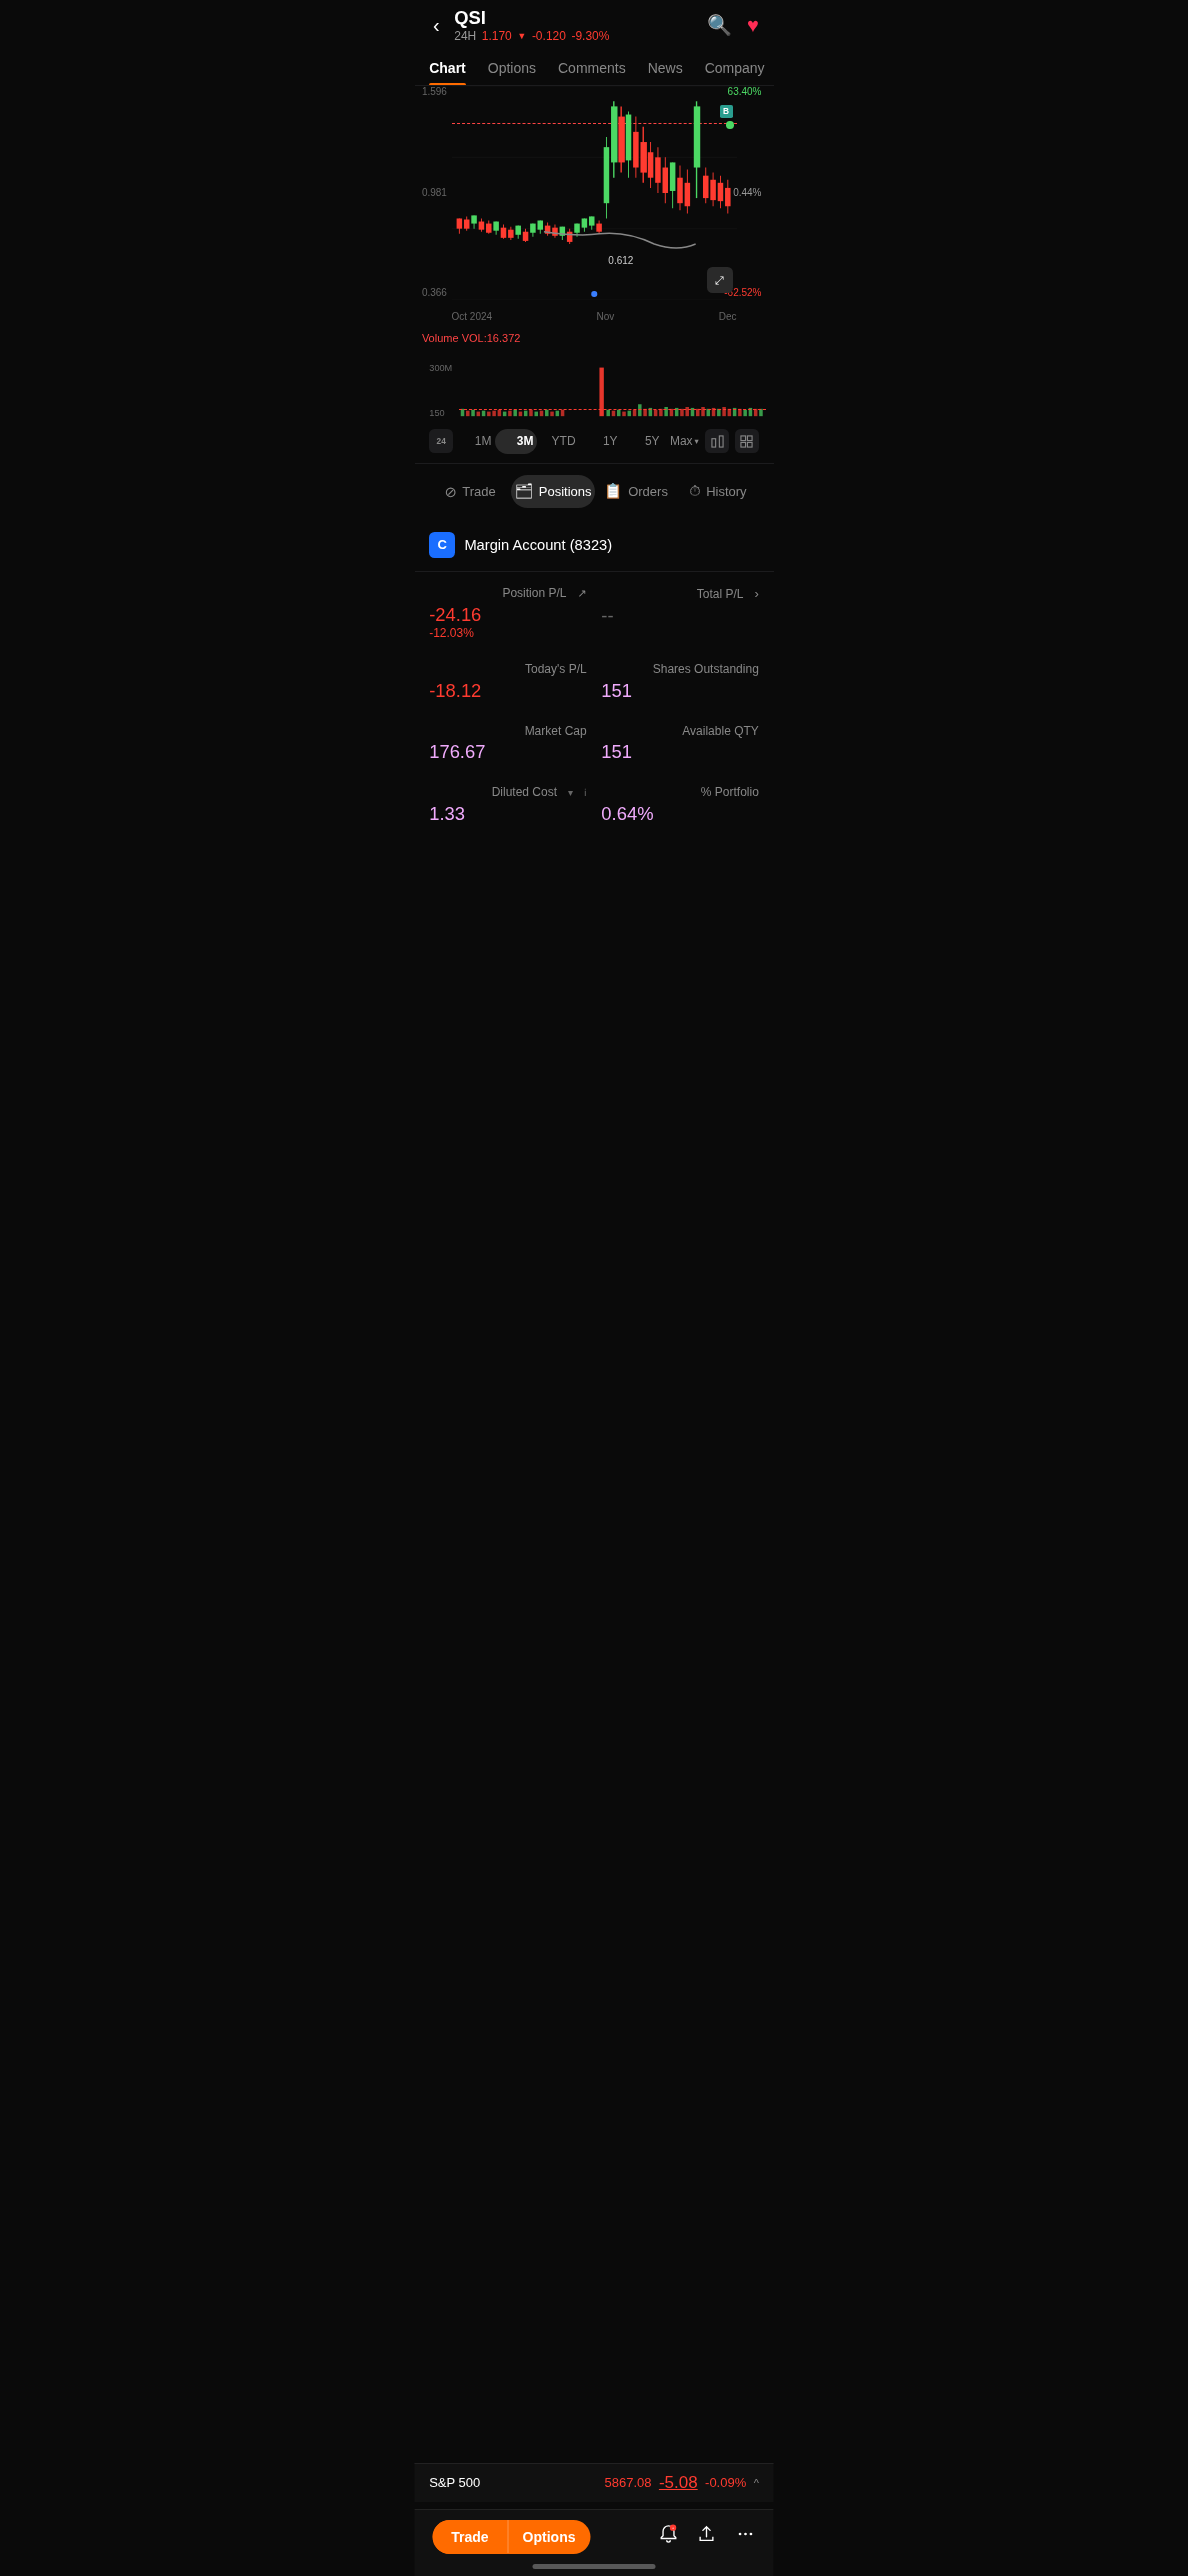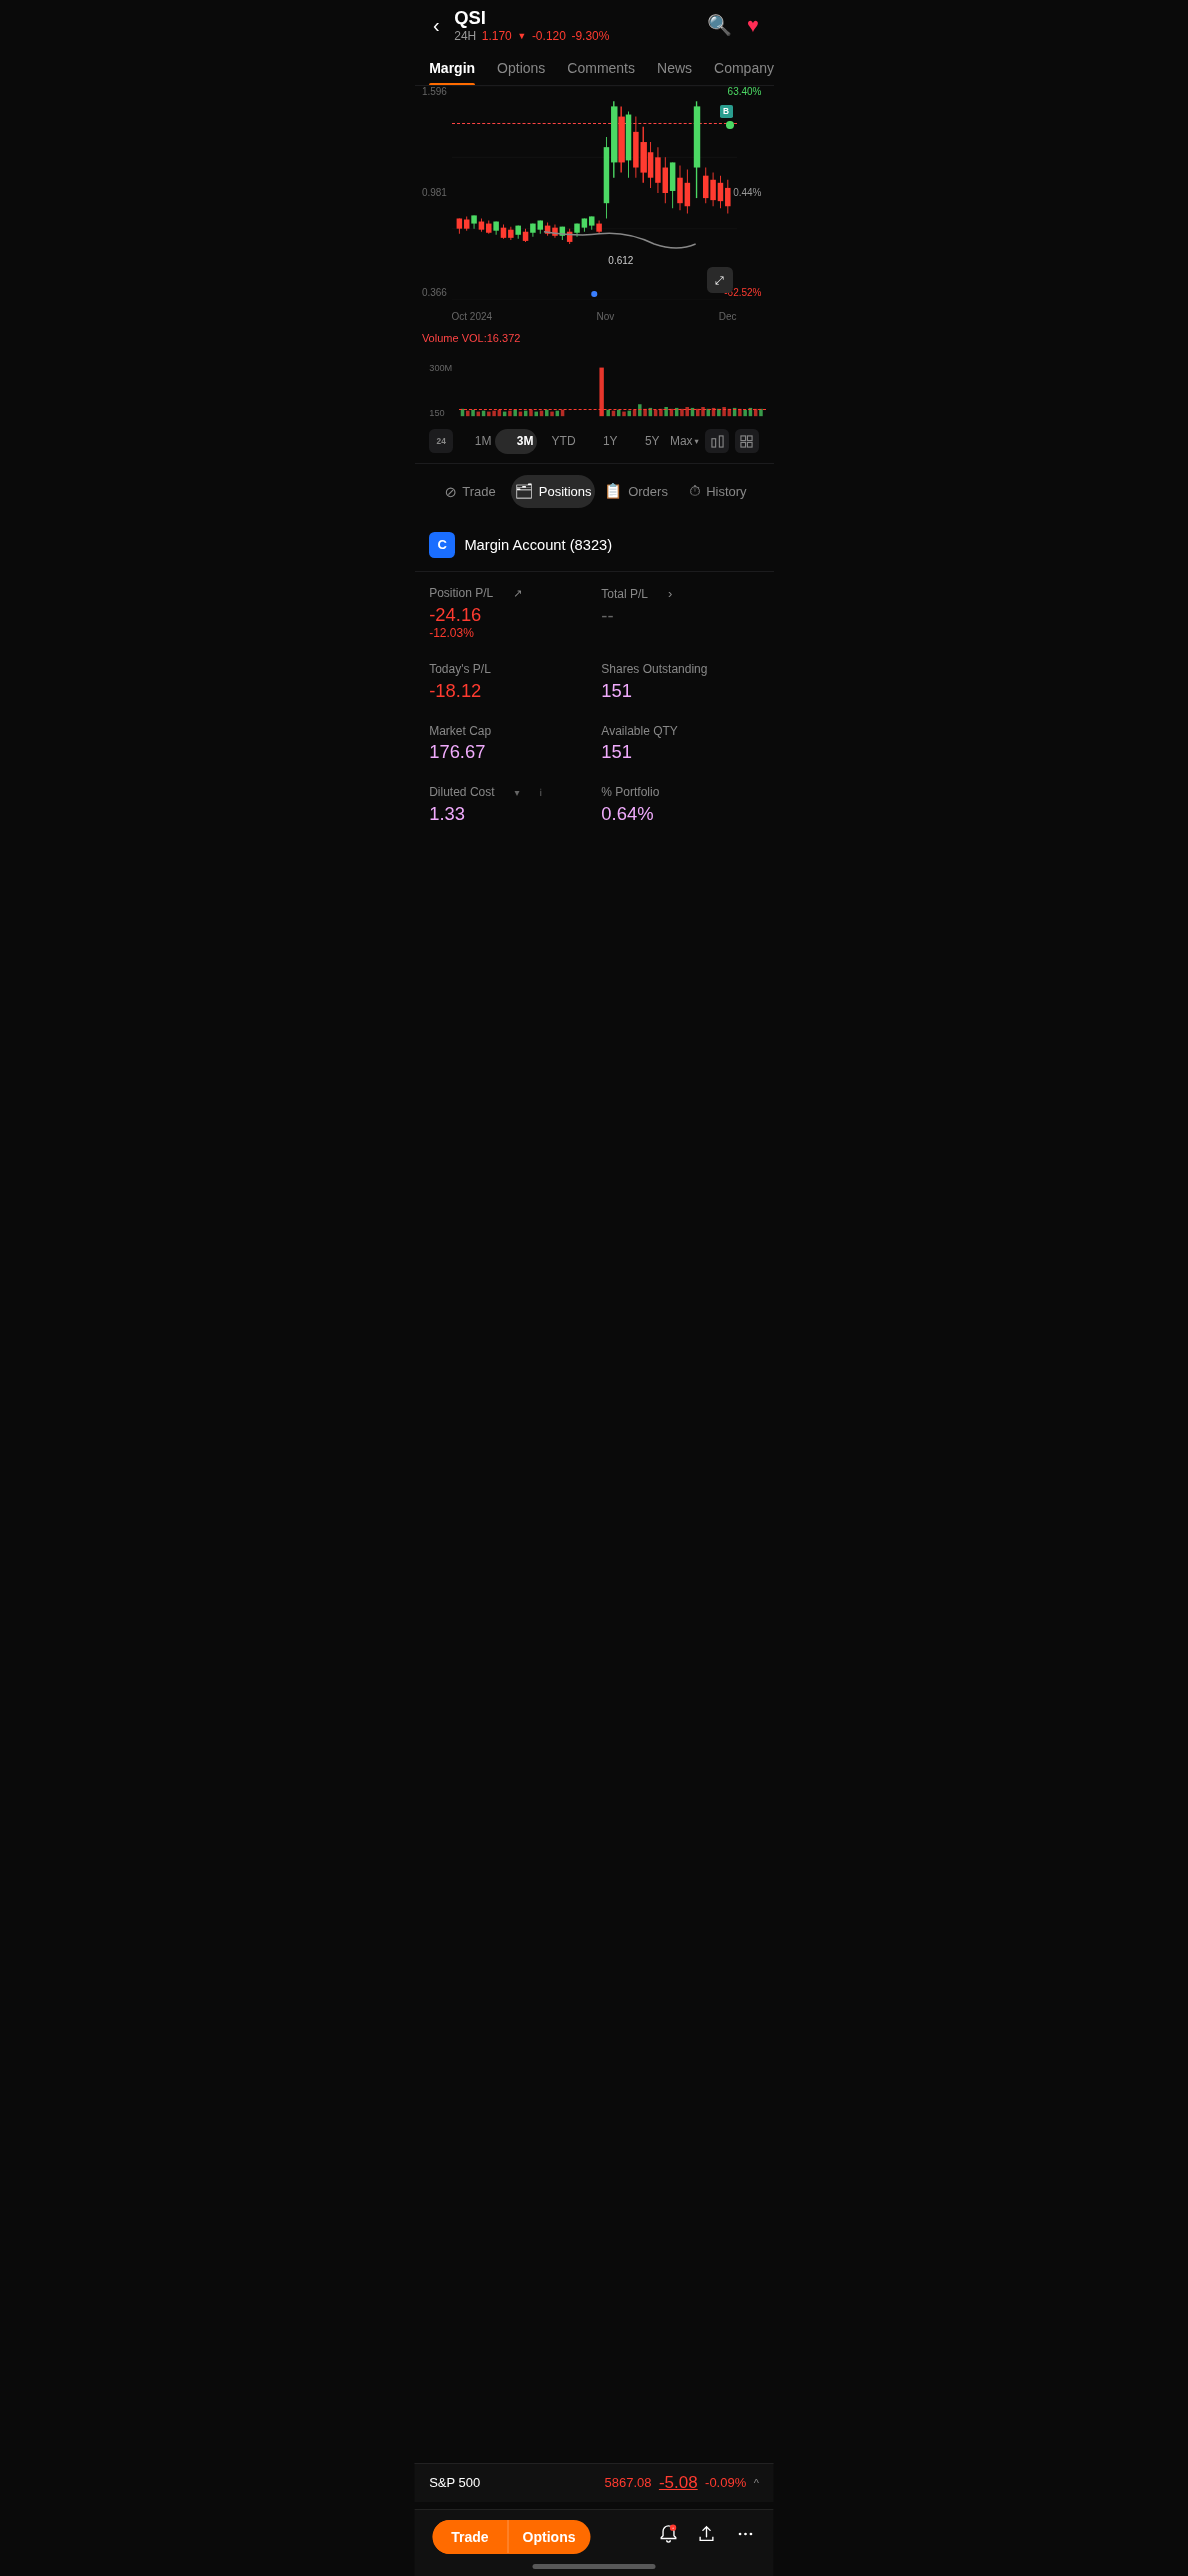--- a/index.html
+++ b/index.html
@@ -427,21 +427,22 @@
       gap: 22px 14.7px;
       background: #0a0a0a;
     }
     .data-cell {}
     .data-label {
       font-size: 12px;
       color: #888;
       margin-bottom: 3.7px;
       display: flex;
       align-items: center;
-      gap: 20px;
+      gap: 11px;
+      justify-content: flex-end;
     }
     .data-label-icon {
       font-size: 10px;
       color: #666;
       cursor: pointer;
     }
     .data-value {
       font-size: 18.4px;
       font-weight: 500;
       color: #f0abfc;
@@ -590,21 +591,21 @@
       </div>
     </div>
     <div class="header-actions">
       <span class="search-btn">🔍</span>
       <span class="heart-btn">♥</span>
     </div>
   </div>
 
   <div class="tab-bar">
     <div class="tab-item active">
-      <span>Margin</span>
+      <span>Chart</span>
     </div>
     <div class="tab-item">
       <span>Options</span>
     </div>
     <div class="tab-item">
       <span>Comments</span>
     </div>
     <div class="tab-item">
       <span>News</span>
     </div>

